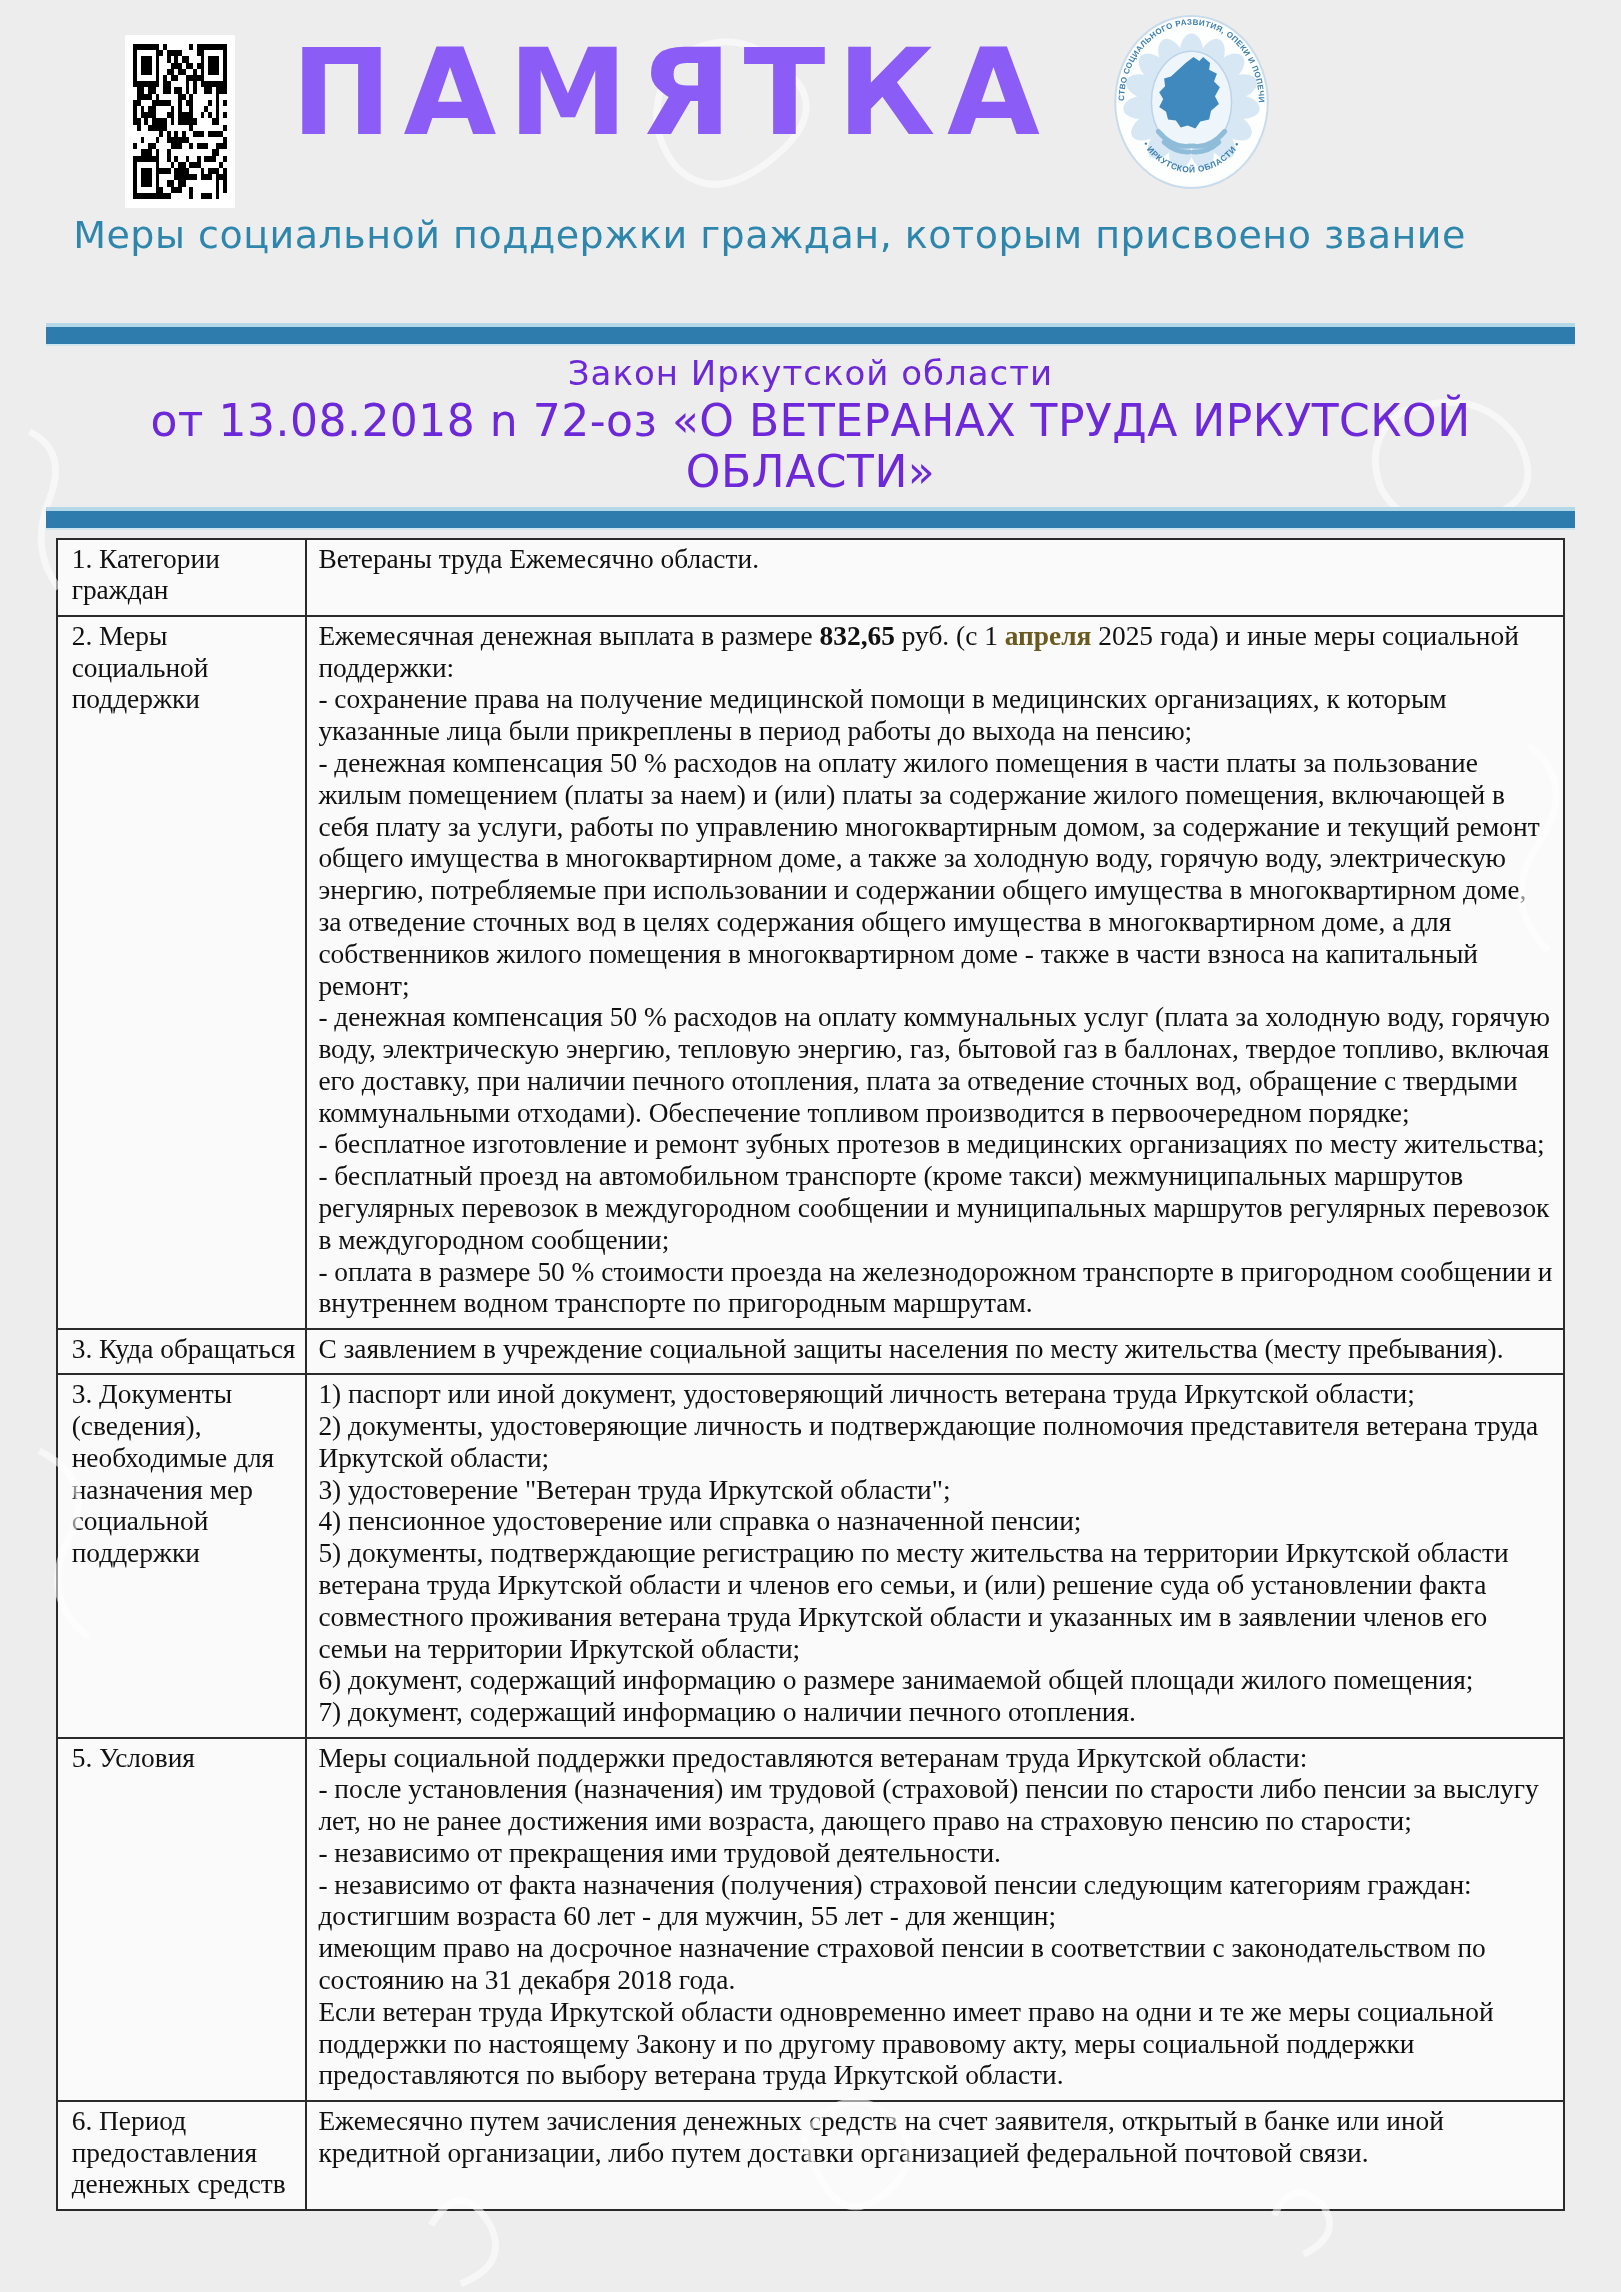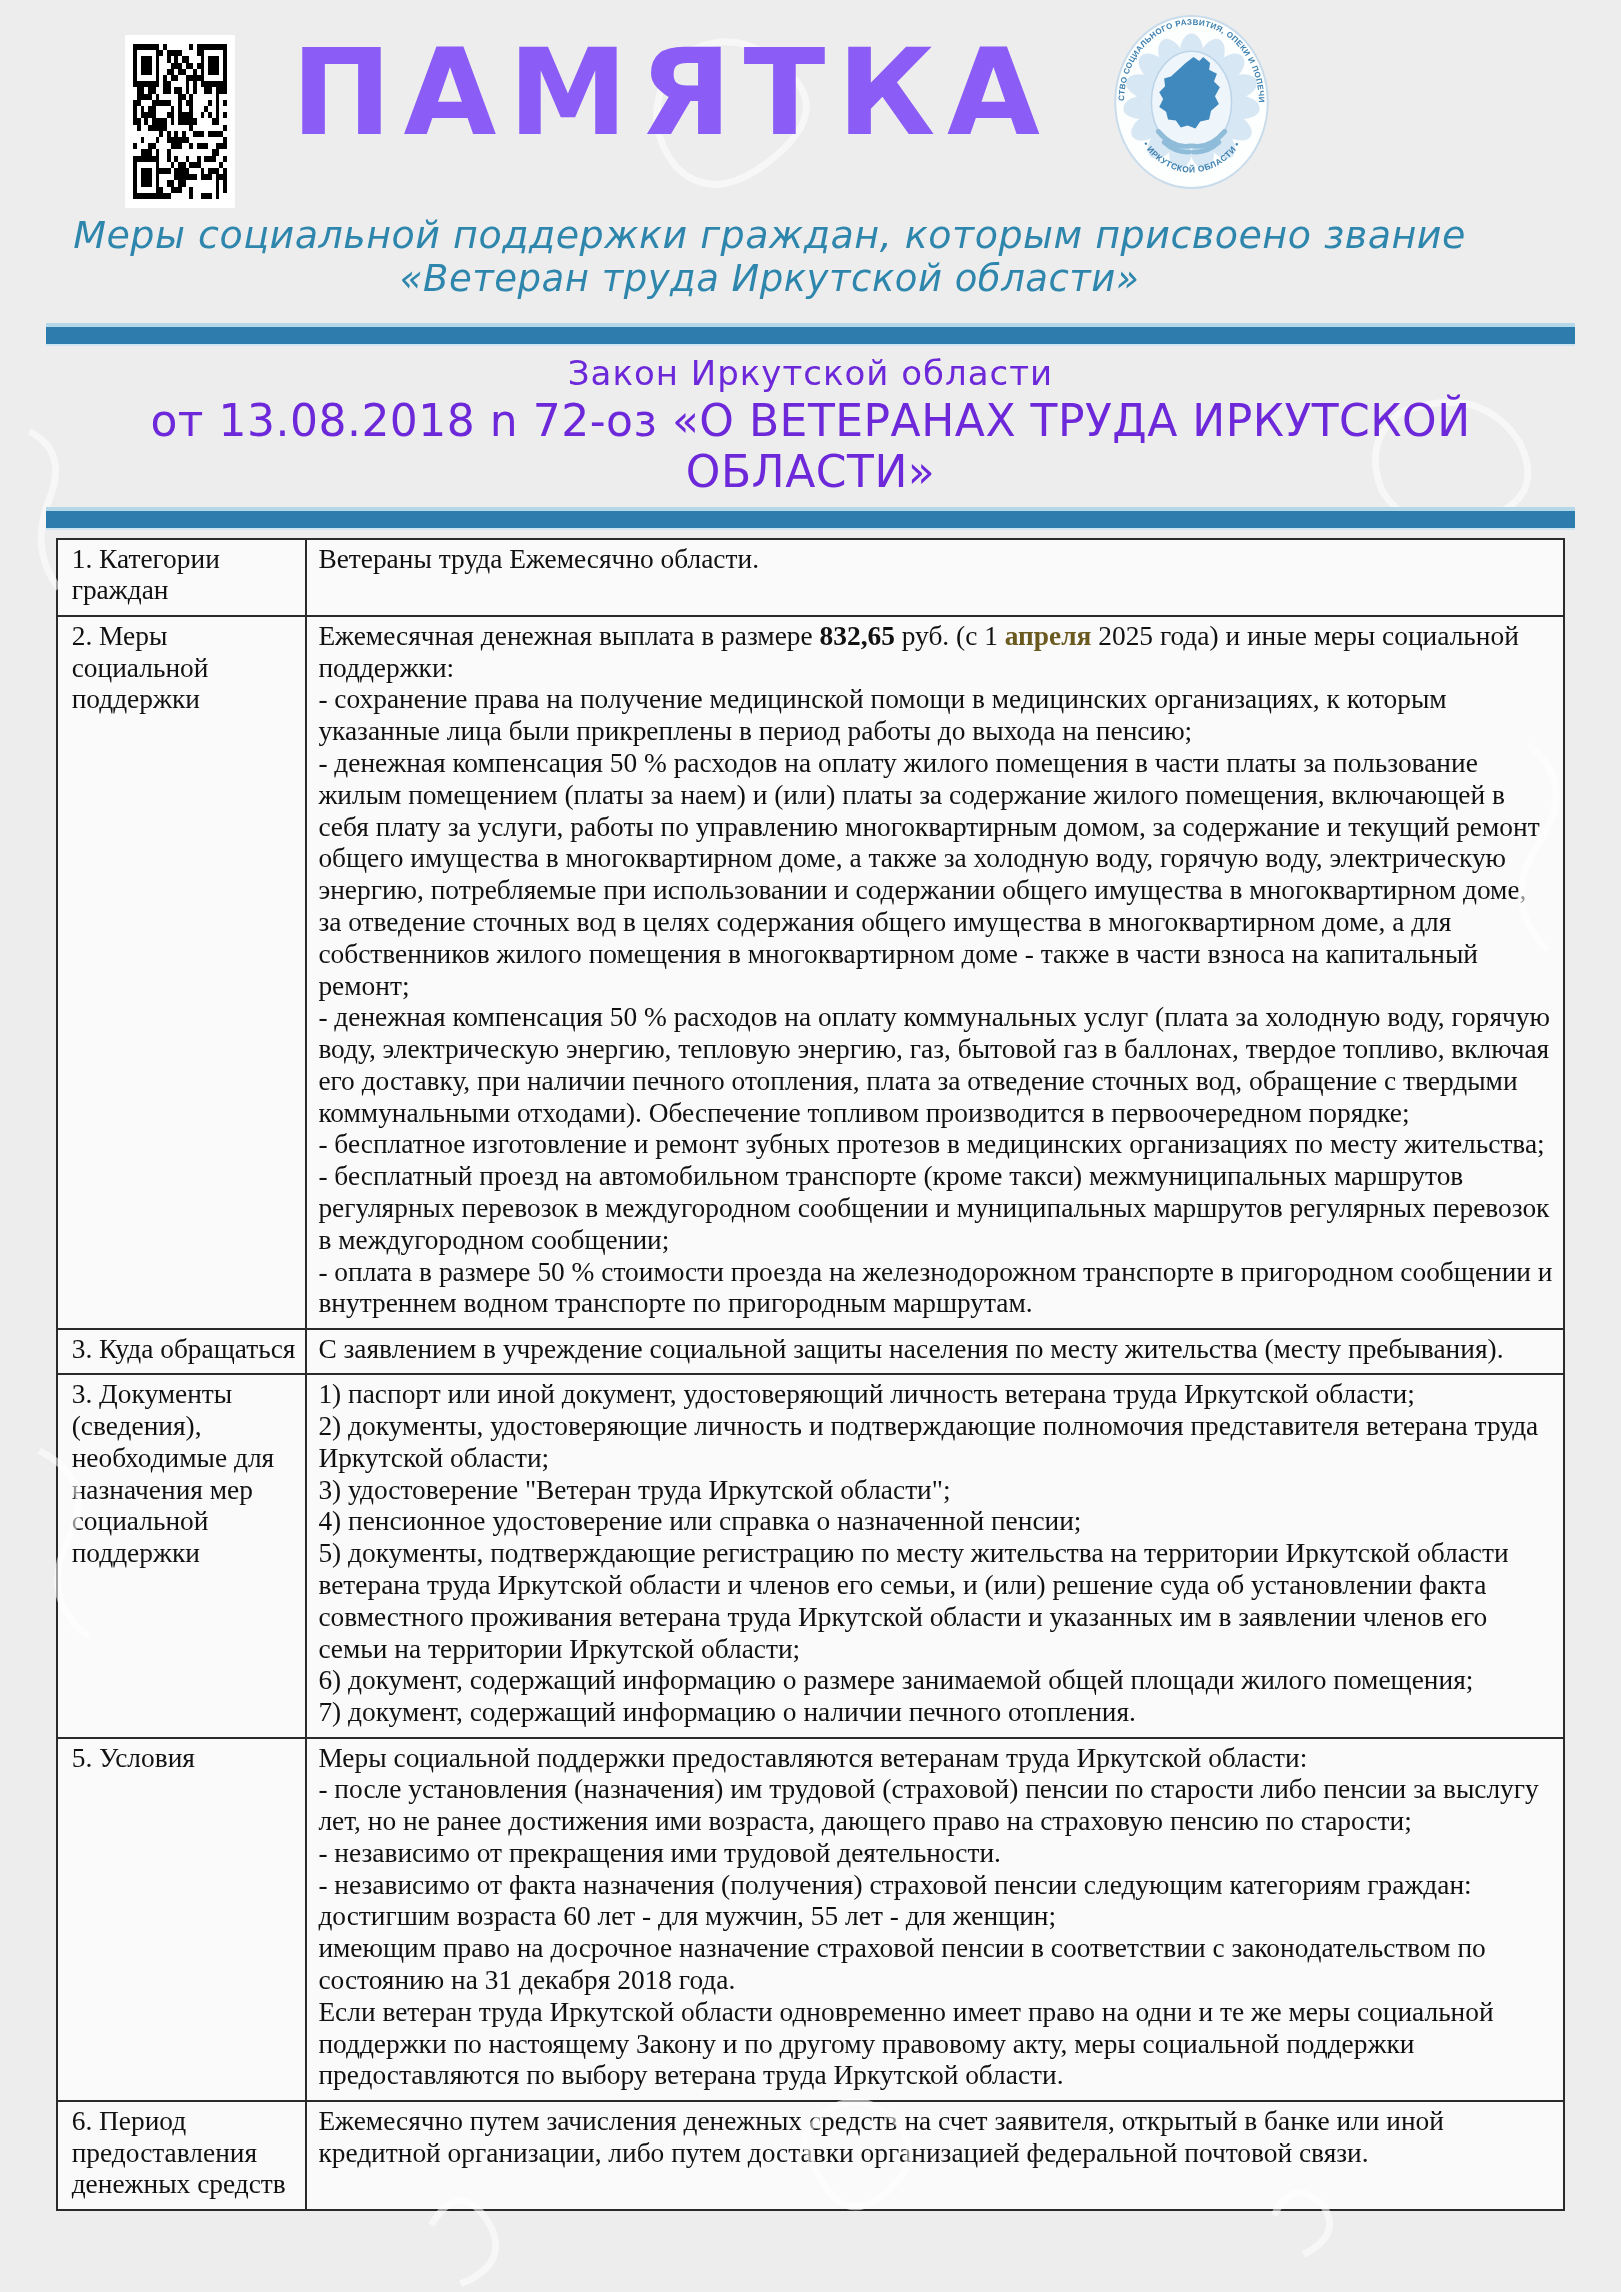--- a/index.html
+++ b/index.html
@@ -38,21 +38,20 @@
   }
   .logo-wrap{position:absolute;left:1113px;top:13.7px;}
   .subtitle{
     position:absolute;left:54px;top:214px;width:1431px;
     text-align:center;
     font-family:"DejaVu Sans", sans-serif;
     color:#2e86ad;
     font-size:38px;
     letter-spacing:0.5px;
     line-height:1.15;
-    font-style:italic;
   }
   .subtitle .sub2{font-size:37px;}
   
   .law-banner{position:relative;margin:0 46px;width:1529px;}
   .blue-bar{
     height:16.7px;background:#2d7cad;
     border-top:4.9px solid #b5d8e9;
     border-bottom:2px solid #cfe5f0;
   }
   .law-text{
@@ -803,21 +802,20 @@
           <textPath href="#arcTop" startOffset="50%" text-anchor="middle">МИНИСТЕРСТВО СОЦИАЛЬНОГО РАЗВИТИЯ, ОПЕКИ И ПОПЕЧИТЕЛЬСТВА</textPath>
         </text>
         <text class="ring-text" font-size="8.6" fill="#3c7fae" letter-spacing="0.6">
           <textPath href="#arcBot" startOffset="50%" text-anchor="middle">• ИРКУТСКОЙ ОБЛАСТИ •</textPath>
         </text>
       </svg>
     </div>
 
     <div class="subtitle">
       <div class="sub1">Меры социальной поддержки граждан, которым присвоено звание</div>
-      <div class="sub2">«Ветеран труда Иркутской области»</div>
     </div>
   </div>
 
   <div class="law-banner">
     <div class="blue-bar"></div>
     <div class="law-text">
       <div class="law-line1">Закон Иркутской области</div>
       <div class="law-line2">от 13.08.2018 n 72-оз «О ВЕТЕРАНАХ ТРУДА ИРКУТСКОЙ ОБЛАСТИ»</div>
     </div>
     <div class="blue-bar"></div>

